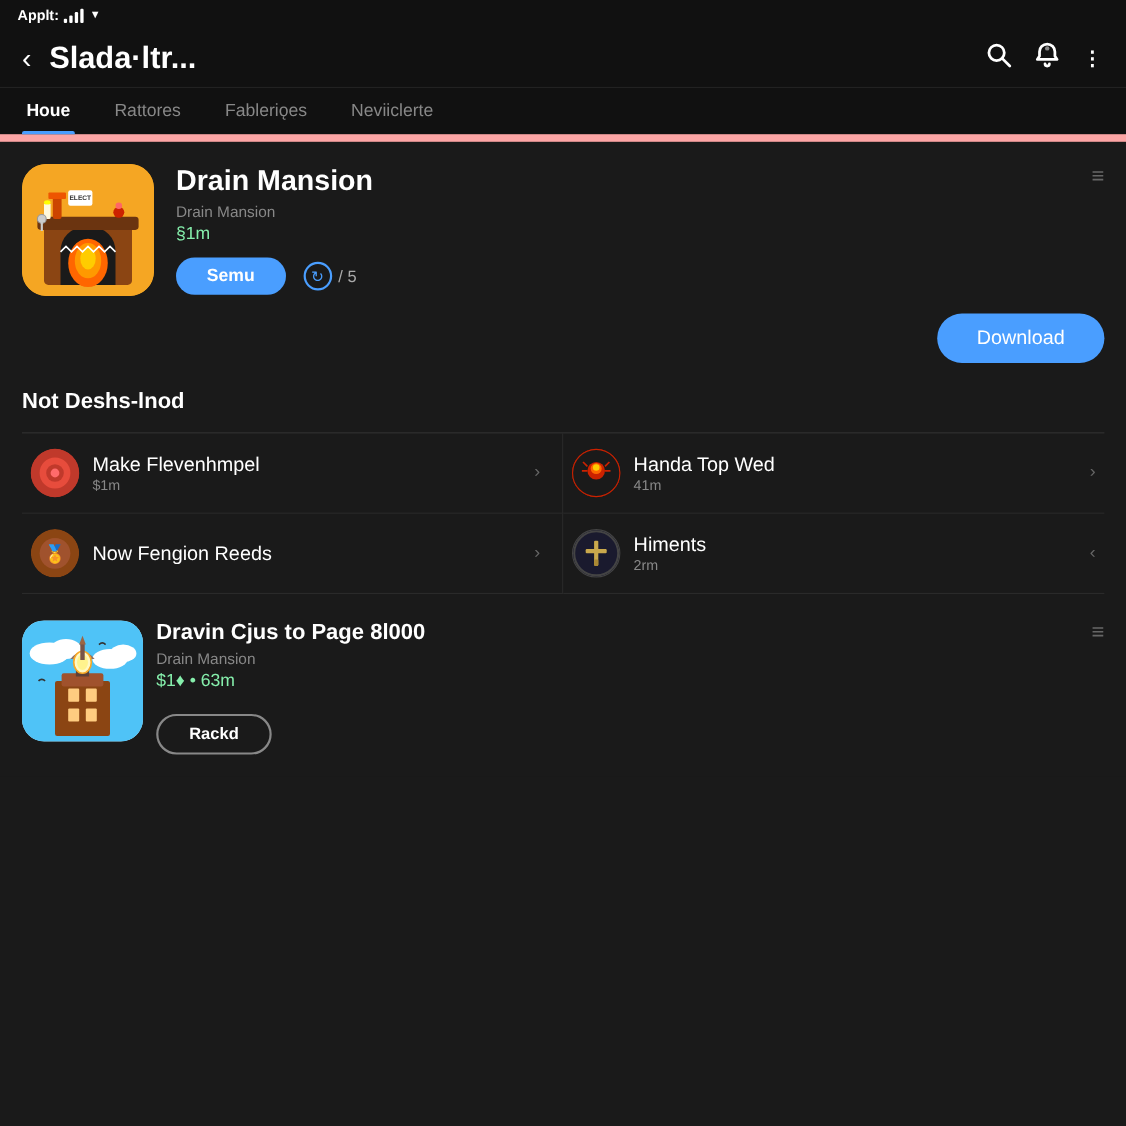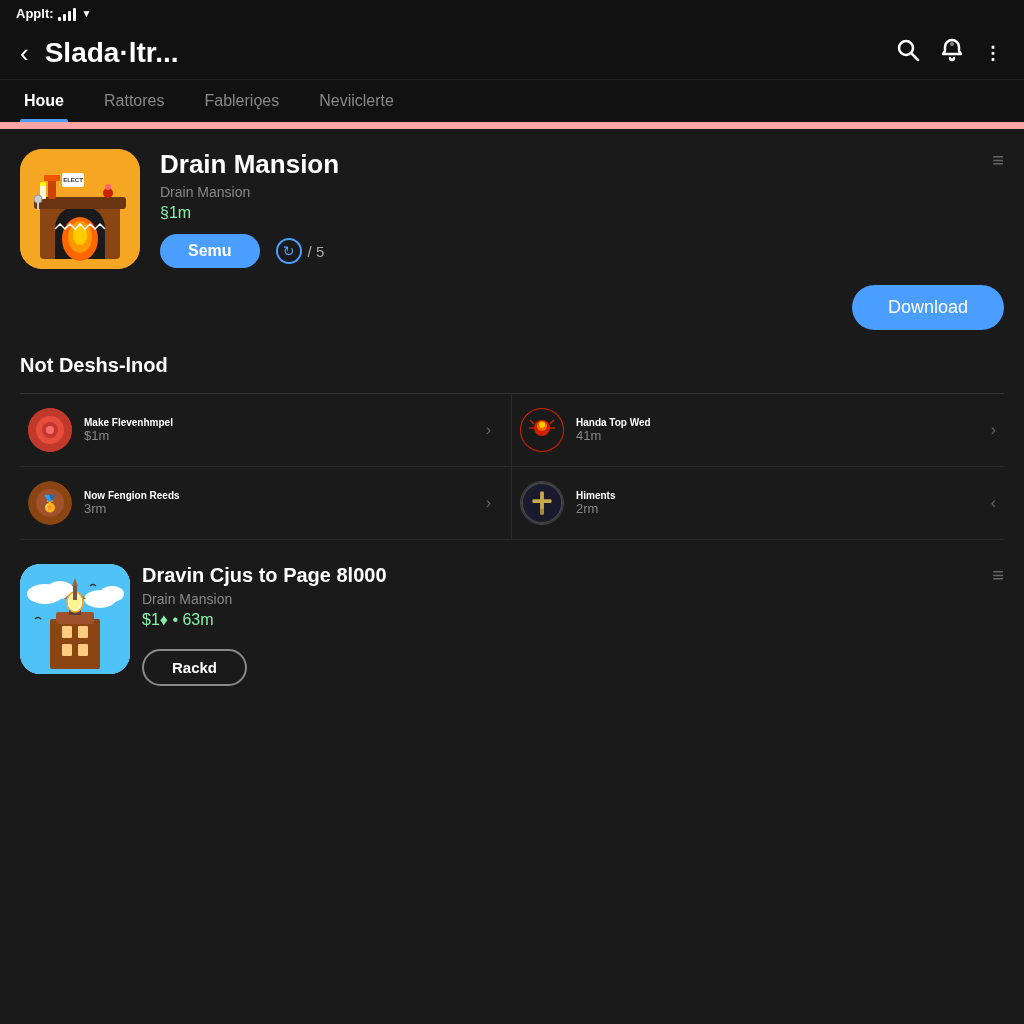--- a/index.html
+++ b/index.html
@@ -228,21 +228,21 @@
       width: 44px; height: 44px;
       border-radius: 50%;
       flex-shrink: 0;
       display: flex; align-items: center; justify-content: center;
       font-size: 20px;
       overflow: hidden;
     }
     .notif-icon-orange { background: #c0392b; }
     .notif-icon-dark { background: #1a1a2e; border: 1px solid #444; }
     .notif-text { flex: 1; }
-    .notif-name { font-size: 10px; font-weight: 700; color: #fff; }
+    .notif-name { font-size: 18px; font-weight: 400; color: #fff; }
     .notif-sub { font-size: 13px; color: #888; }
     .chevron { font-size: 16px; color: #666; }
 
     
     .featured-card2 {
       display: flex;
       align-items: flex-start;
       gap: 12px;
       margin-top: 8px;
     }
@@ -413,21 +413,20 @@
     <div class="notif-item">
       <div class="notif-icon">
         <svg width="44" height="44" viewBox="0 0 44 44">
           <circle cx="22" cy="22" r="22" fill="#8B4513"></circle>
           <circle cx="22" cy="22" r="14" fill="#a0522d"></circle>
           <text x="22" y="28" text-anchor="middle" font-size="16" fill="#ffcc00">🏅</text>
         </svg>
       </div>
       <div class="notif-text">
         <div class="notif-name">Now Fengion Reeds</div>
-        <div class="notif-sub">3rm</div>
       </div>
       <span class="chevron">›</span>
     </div>
 
     <div class="notif-item">
       <div class="notif-icon notif-icon-dark">
         <svg width="44" height="44" viewBox="0 0 44 44">
           <circle cx="22" cy="22" r="21" fill="#1a1a2e" stroke="#444" stroke-width="2"></circle>
 
           <rect x="20" y="10" width="4" height="24" fill="#c9a84c" rx="1"></rect>

